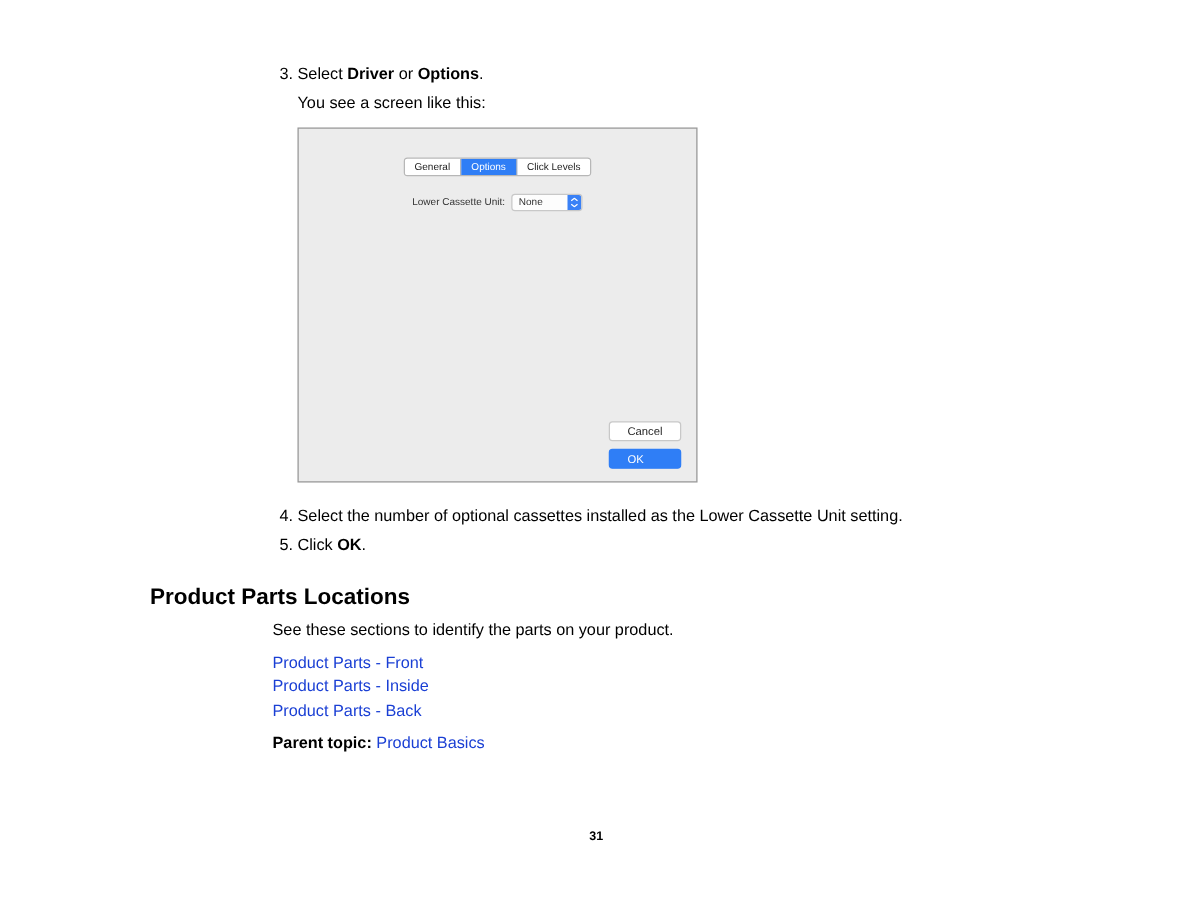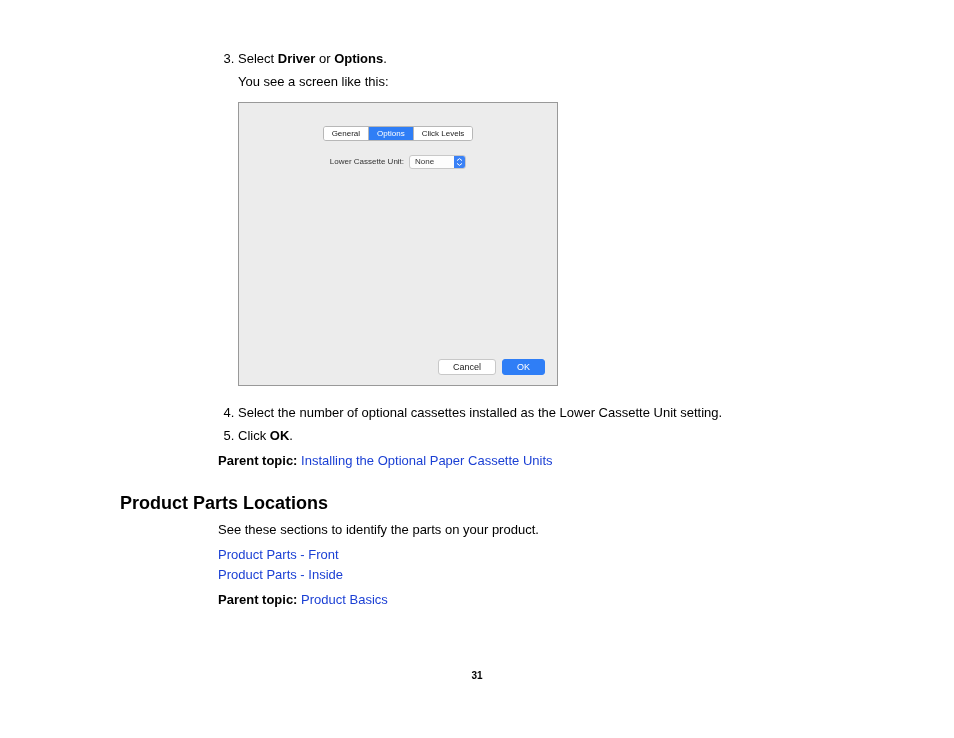--- a/index.html
+++ b/index.html
@@ -118,20 +118,21 @@
     align-items: center;
     justify-content: center;
   }
   .popup-arrow svg { display:block; }
   .btnrow {
     position: absolute;
     right: 12px;
     bottom: 10px;
     display: flex;
     gap: 6px;
+    flex-direction: column;
   }
   .macbtn {
     font-size: 9px;
     padding: 1px 14px;
     border-radius: 3px;
     border: 1px solid #c8c8c8;
     background: #fff;
     color: #222;
     line-height: 12px;
   }
@@ -195,31 +196,29 @@
         </div>
       </div>
     </li>
     <li>Select the number of optional cassettes installed as the Lower Cassette Unit setting.</li>
     <li>
       <span>Click </span><span class="bold">OK</span><span>.</span>
     </li>
   </ol>
 
 
-  <div class="plain">
-    <span class="bold">Parent topic: </span><a href="#" class="link">Installing the Optional Paper Cassette Units</a>
-  </div>
 </div>
 
 <h2 class="section">Product Parts Locations</h2>
 
 <div class="indent">
   <div class="plain">See these sections to identify the parts on your product.</div>
   <div class="linklist">
     <div><a href="#" class="link">Product Parts - Front</a></div>
     <div><a href="#" class="link">Product Parts - Inside</a></div>
+    <div><a href="#" class="link">Product Parts - Back</a></div>
   </div>
   <div class="plain">
     <span class="bold">Parent topic: </span><a href="#" class="link">Product Basics</a>
   </div>
 </div>
 
 <div class="pagenum">31</div>
 
 </body></html>

